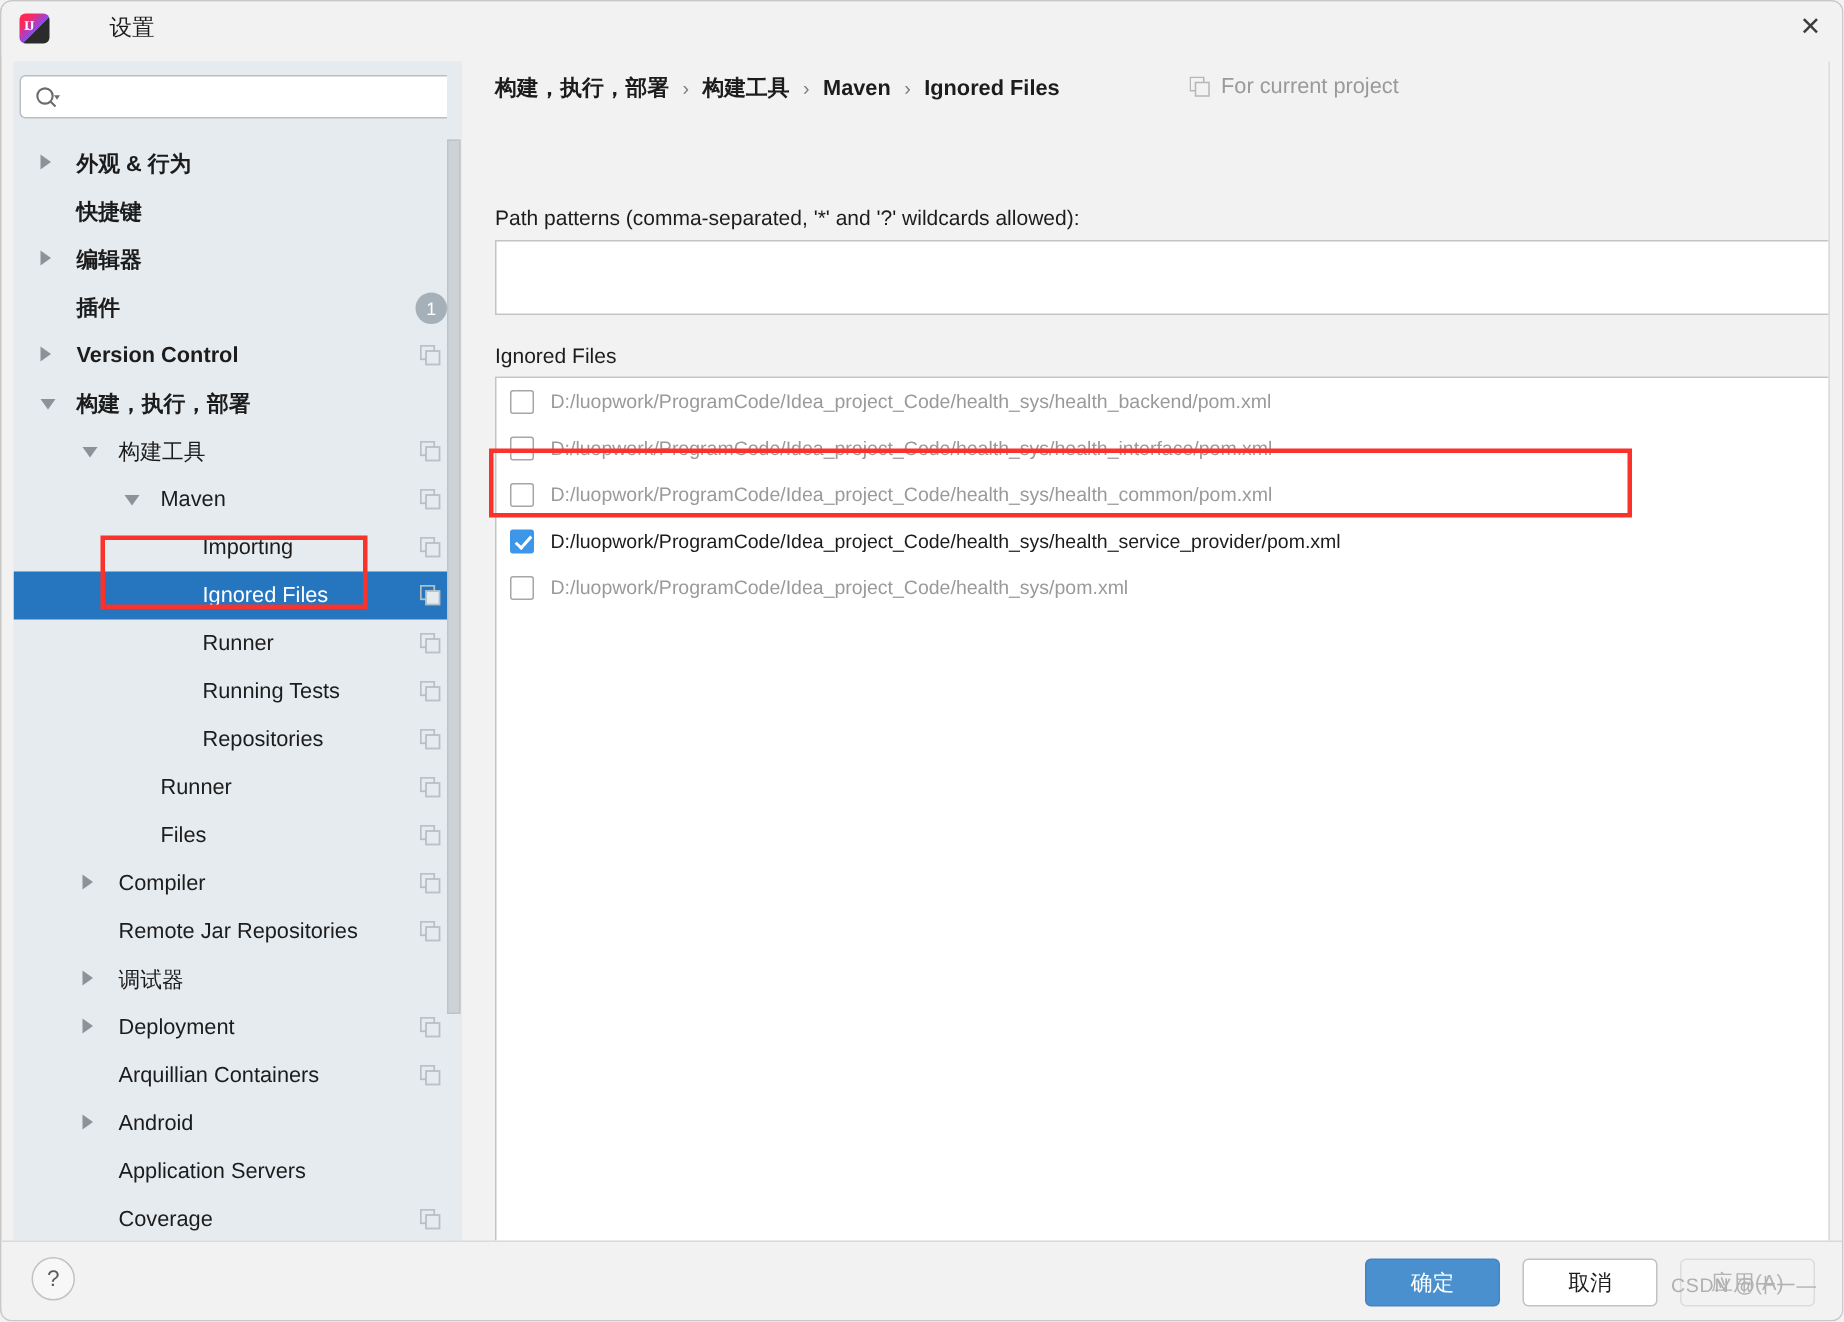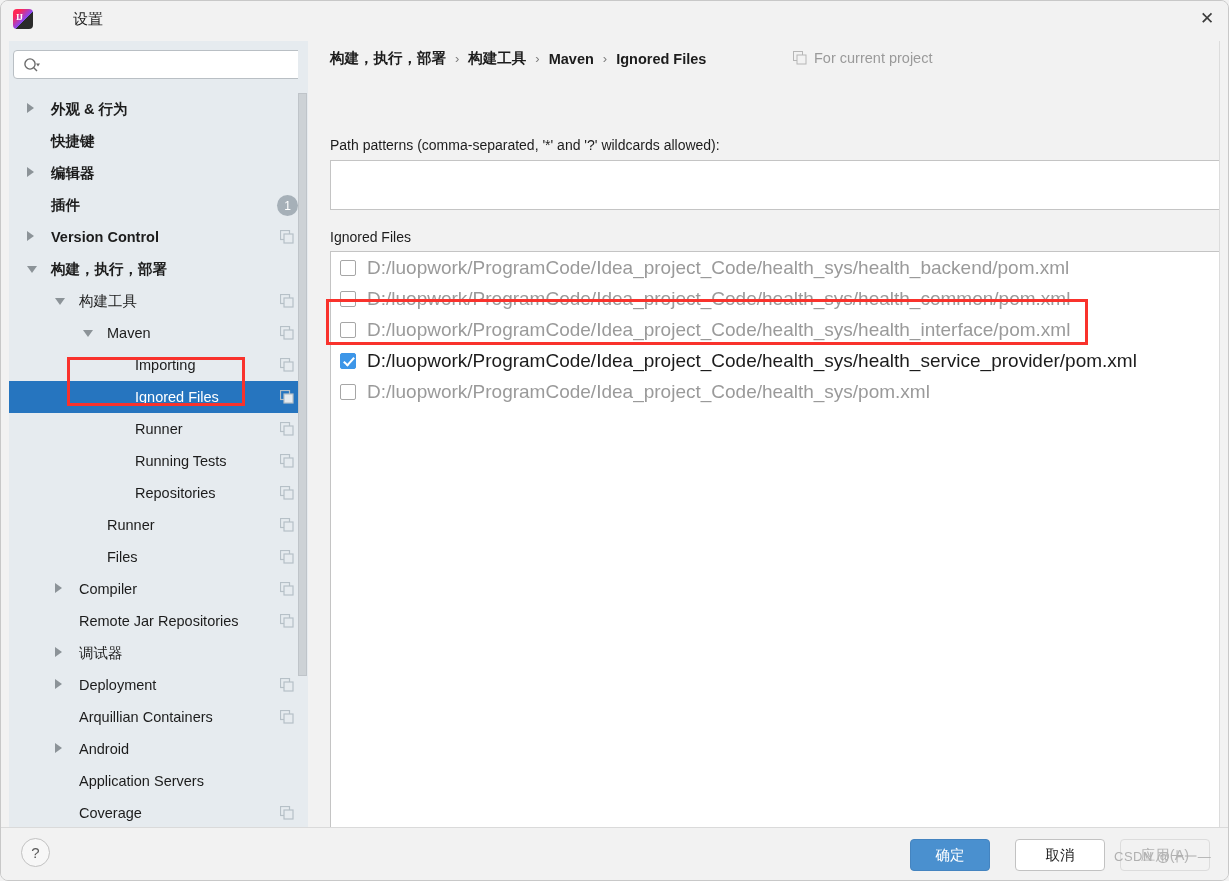--- a/index.html
+++ b/index.html
@@ -218,21 +218,21 @@
   .cbox.checked::after {
     content: "";
     position: absolute;
     left: 5px; top: 1px;
     width: 4px; height: 9px;
     border: solid #ffffff;
     border-width: 0 2px 2px 0;
     transform: rotate(42deg);
   }
   .file-path {
-    font-size: 19px;
+    font-size: 13px;
     color: #9a9a9a;
     white-space: nowrap;
   }
   .file-row.active .file-path { color: #1c1c1c; }
 
   
   .content-sb {
     position: absolute; right: 3px; top: 0px;
     width: 8px; height: 786px;
     background: #f2f2f2;
@@ -259,21 +259,21 @@
   }
   .btn {
     position: absolute; top: 11px;
     height: 32px;
     border-radius: 4px;
     font-size: 14.5px;
     display: flex; align-items: center; justify-content: center;
     cursor: pointer;
   }
   .btn-ok {
-    left: 909px; width: 80px;
+    left: 909px; width: 90px;
     background: #4a90cf;
     border: 1px solid #4484c0;
     color: #ffffff;
   }
   .btn-cancel {
     left: 1014px; width: 90px;
     background: #ffffff;
     border: 1px solid #c2c2c2;
     color: #1c1c1c;
   }
@@ -493,25 +493,25 @@
 
     <div class="list-title">Ignored Files</div>
 
     <div class="list-panel" id="file-list">
         <div class="file-row">
           <span class="cbox"></span>
           <span class="file-path">D:/luopwork/ProgramCode/Idea_project_Code/health_sys/health_backend/pom.xml</span>
         </div>
         <div class="file-row">
           <span class="cbox"></span>
-          <span class="file-path">D:/luopwork/ProgramCode/Idea_project_Code/health_sys/health_common/pom.xml</span>
+          <span class="file-path">D:/luopwork/ProgramCode/Idea_project_Code/health_sys/health_interface/pom.xml</span>
         </div>
         <div class="file-row">
           <span class="cbox"></span>
-          <span class="file-path">D:/luopwork/ProgramCode/Idea_project_Code/health_sys/health_interface/pom.xml</span>
+          <span class="file-path">D:/luopwork/ProgramCode/Idea_project_Code/health_sys/health_common/pom.xml</span>
         </div>
         <div class="file-row active">
           <span class="cbox checked"></span>
           <span class="file-path">D:/luopwork/ProgramCode/Idea_project_Code/health_sys/health_service_provider/pom.xml</span>
         </div>
         <div class="file-row">
           <span class="cbox"></span>
           <span class="file-path">D:/luopwork/ProgramCode/Idea_project_Code/health_sys/pom.xml</span>
         </div>
       </div>

